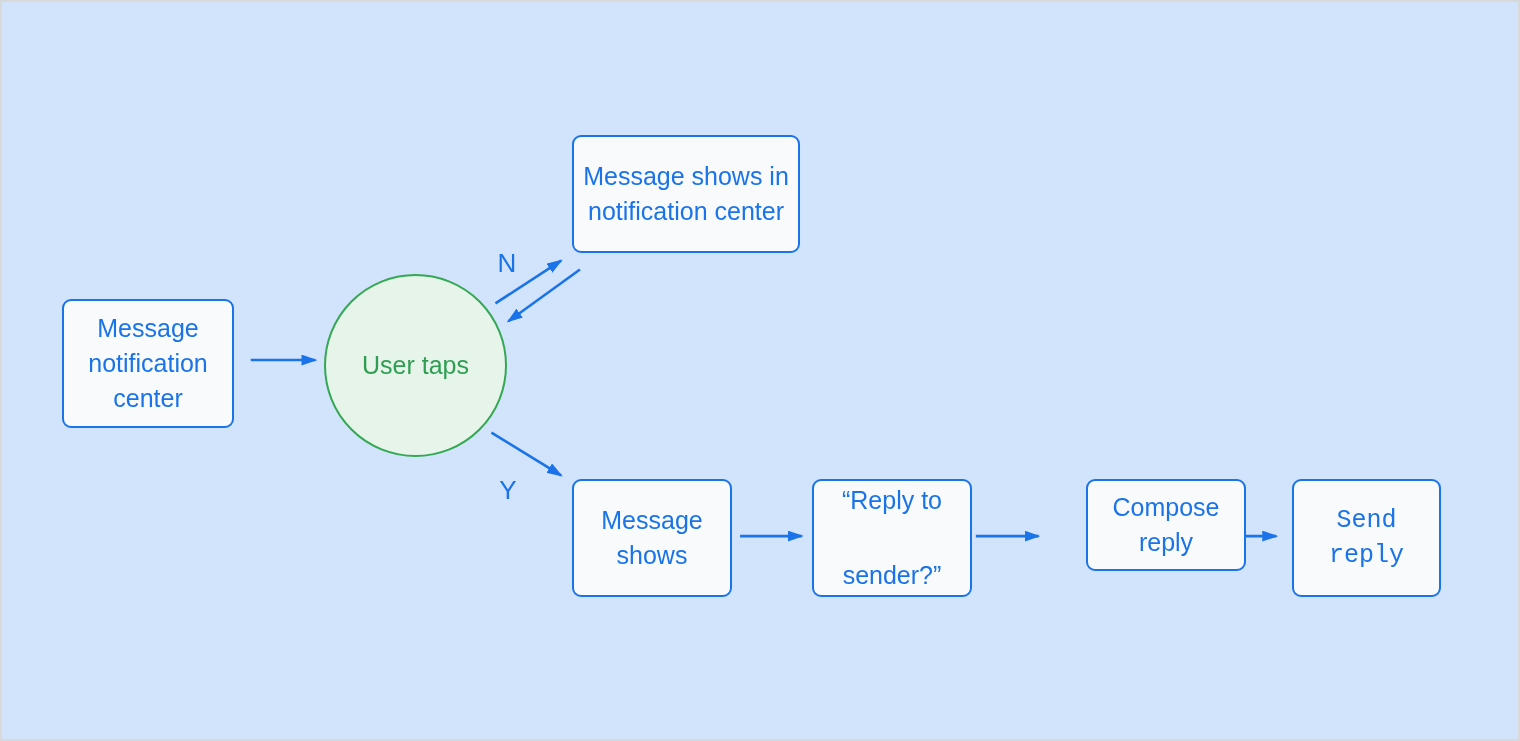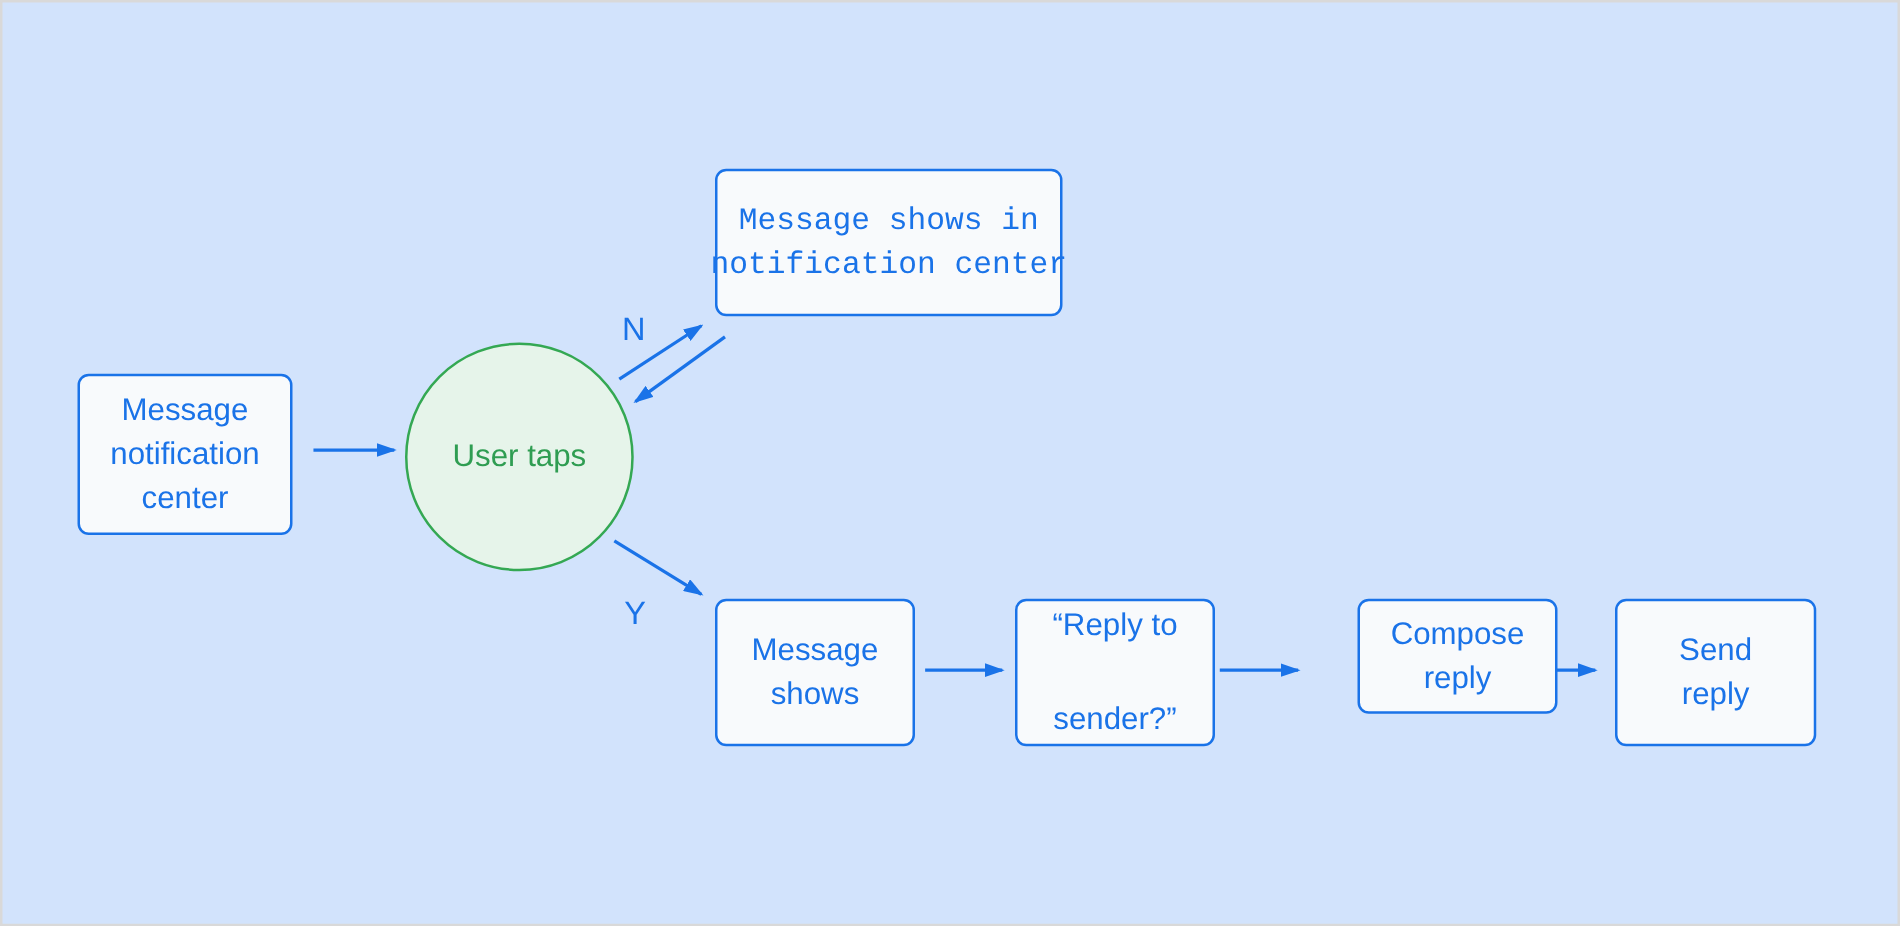--- a/index.html
+++ b/index.html
@@ -93,38 +93,38 @@
   </div>
 
   <div class="decision" style="left:322px; top:272px; width:183px; height:183px;">
     <span>User taps</span>
   </div>
 
   <div class="edge-label" style="left:505px; top:261px;">N</div>
 
   <div class="edge-label" style="left:506px; top:488px;">Y</div>
 
-  <div class="node" style="left:570px; top:133px; width:278px; height:118px;font-family:Liberation Mono, monospace;">
+  <div class="node" style="left:570px; top:133px; width:228px; height:118px;">
     <span>Message shows in</span>
     <span>notification center</span>
   </div>
 
   <div class="node" style="left:570px; top:477px; width:160px; height:118px;">
     <span>Message</span>
     <span>shows</span>
   </div>
 
   <div class="node" style="left:810px; top:477px; width:160px; height:118px;gap:40px;">
     <span>“Reply to</span>
     <span>sender?”</span>
   </div>
 
   <div class="node" style="left:1084px; top:477px; width:160px; height:92px;">
     <span>Compose</span>
     <span>reply</span>
   </div>
 
-  <div class="node" style="left:1290px; top:477px; width:161px; height:118px;">
+  <div class="node" style="left:1290px; top:477px; width:149px; height:118px;font-family:Liberation Mono, monospace;">
     <span>Send</span>
     <span>reply</span>
   </div>
 
 </div>
 
 </body></html>

